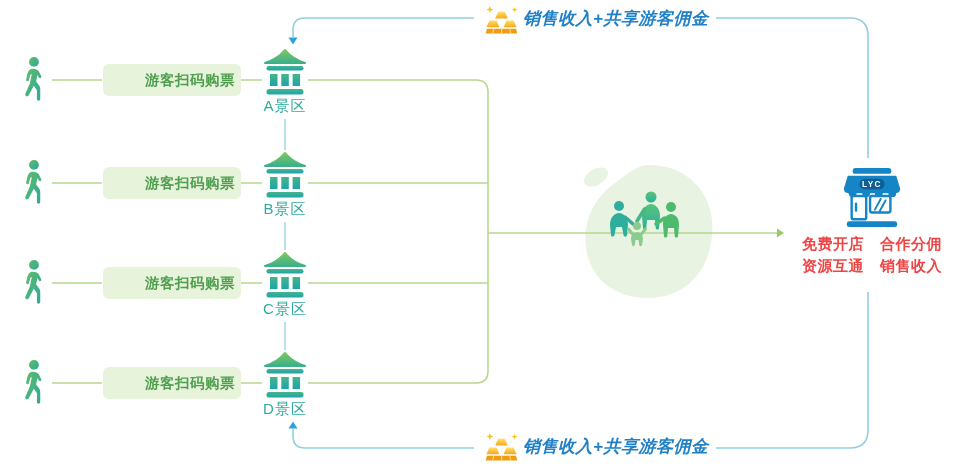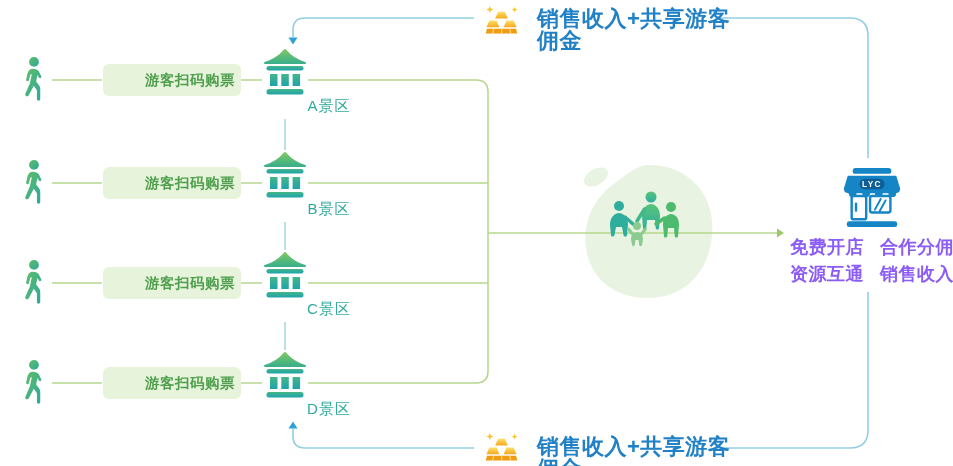--- a/index.html
+++ b/index.html
@@ -5,36 +5,36 @@
   html,body{margin:0;padding:0;background:#fff;}
   #stage{position:relative;width:953px;height:466px;background:#ffffff;overflow:hidden;
          font-family:"Liberation Sans","DejaVu Sans",sans-serif;}
   .abs{position:absolute;}
   svg{display:block;}
   
   .ticket-box{position:absolute;left:103px;width:102px;height:32px;background:#e7f4db;border-radius:6px;
               display:flex;align-items:center;justify-content:center;
               color:#4f9f4f;font-size:14.5px;font-weight:bold;letter-spacing:.5px;padding-left:36px;}
   .site-label{position:absolute;left:258px;width:54px;height:18px;text-align:center;
-              color:#2fab9d;font-size:15px;letter-spacing:1px;margin-left:44px;}
+              color:#2fab9d;font-size:15px;letter-spacing:1px;}
   .person{position:absolute;left:18px;width:30px;height:47px;}
   .bank{position:absolute;left:262px;width:46px;height:46px;}
   
-  .banner-label{position:absolute;left:537px;width:200px;height:22px;line-height:22px;
-                color:#2181c6;font-size:22px;font-weight:bold;letter-spacing:.5px;}
+  .banner-label{position:absolute;left:523px;width:200px;height:22px;line-height:22px;
+                color:#2181c6;font-size:17px;font-weight:bold;letter-spacing:.5px;font-style:italic;}
   .gold{position:absolute;left:485px;width:33px;height:33px;}
   
   .pool-label{position:absolute;left:595px;top:247px;width:104px;text-align:center;
               color:#3da14f;font-size:17px;font-weight:bold;letter-spacing:1px;}
   .family{position:absolute;left:604px;top:190px;width:80px;height:58px;}
   
   .storefront{position:absolute;left:836px;top:167px;width:72px;height:62px;}
   .benefits{position:absolute;left:795px;top:235px;width:154px;display:grid;
             grid-template-columns:auto auto;column-gap:16px;row-gap:3px;justify-content:center;}
-  .benefits span{color:#8b5cf6;font-size:18px;font-weight:bold;letter-spacing:.5px;white-space:nowrap;}
+  .benefits span{color:#ef4444;font-size:15px;font-weight:bold;letter-spacing:.5px;white-space:nowrap;}
 </style>
 </head>
 <body>
 
 <div id="stage">
 
   <svg class="abs" style="left:0;top:0;" width="953" height="466" viewBox="0 0 953 466">
 
     <path d="M646 165 C680 163 709 186 712 220 C715 254 699 290 660 297 C622 303 591 283 586 248 C582 220 596 196 615 183 C625 176 634 167 646 165 Z" fill="#e8f3e1"></path>
     <ellipse cx="596" cy="177" rx="13" ry="8" transform="rotate(-30 596 177)" fill="#e8f3e1"></ellipse>

